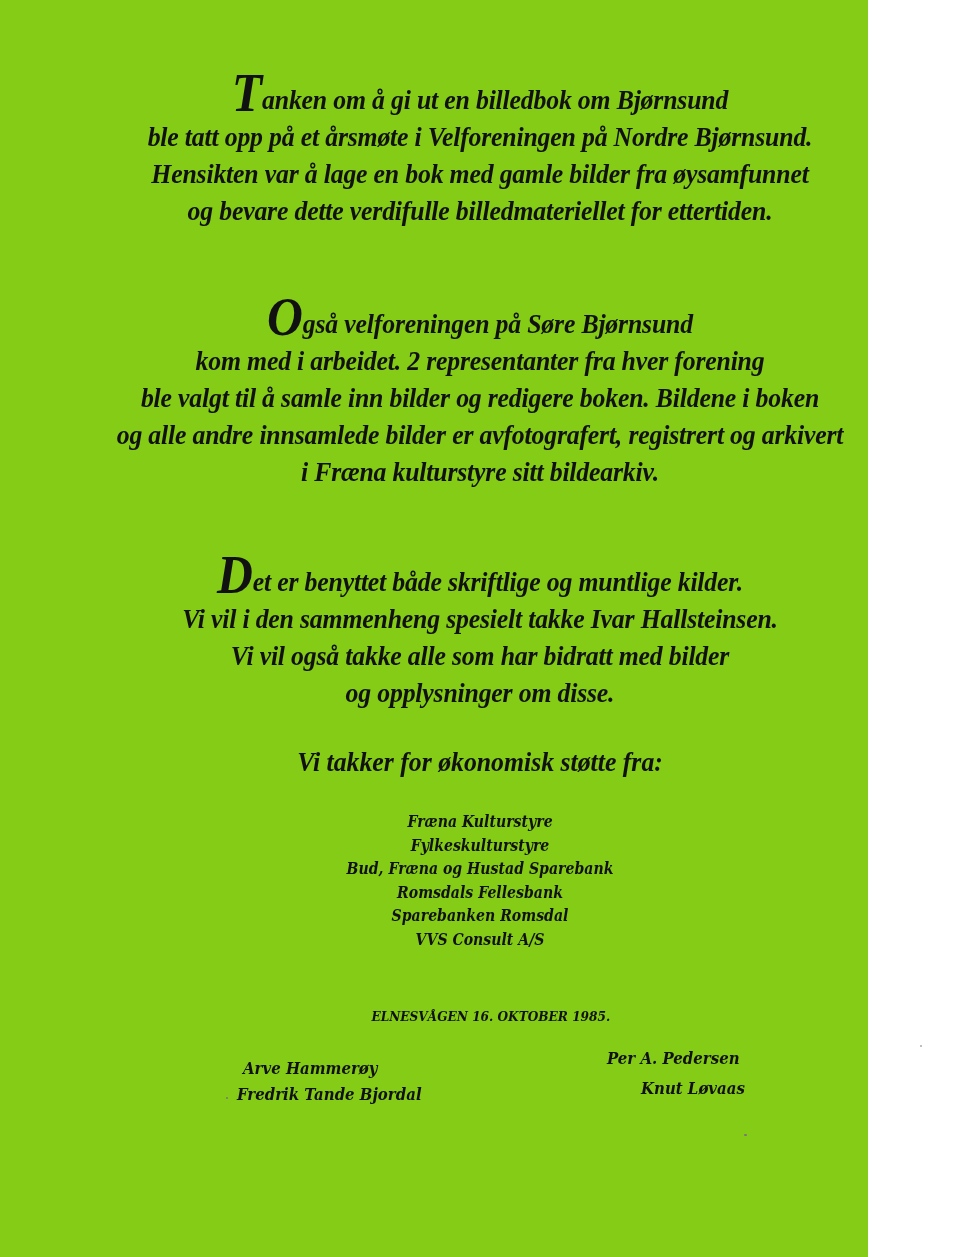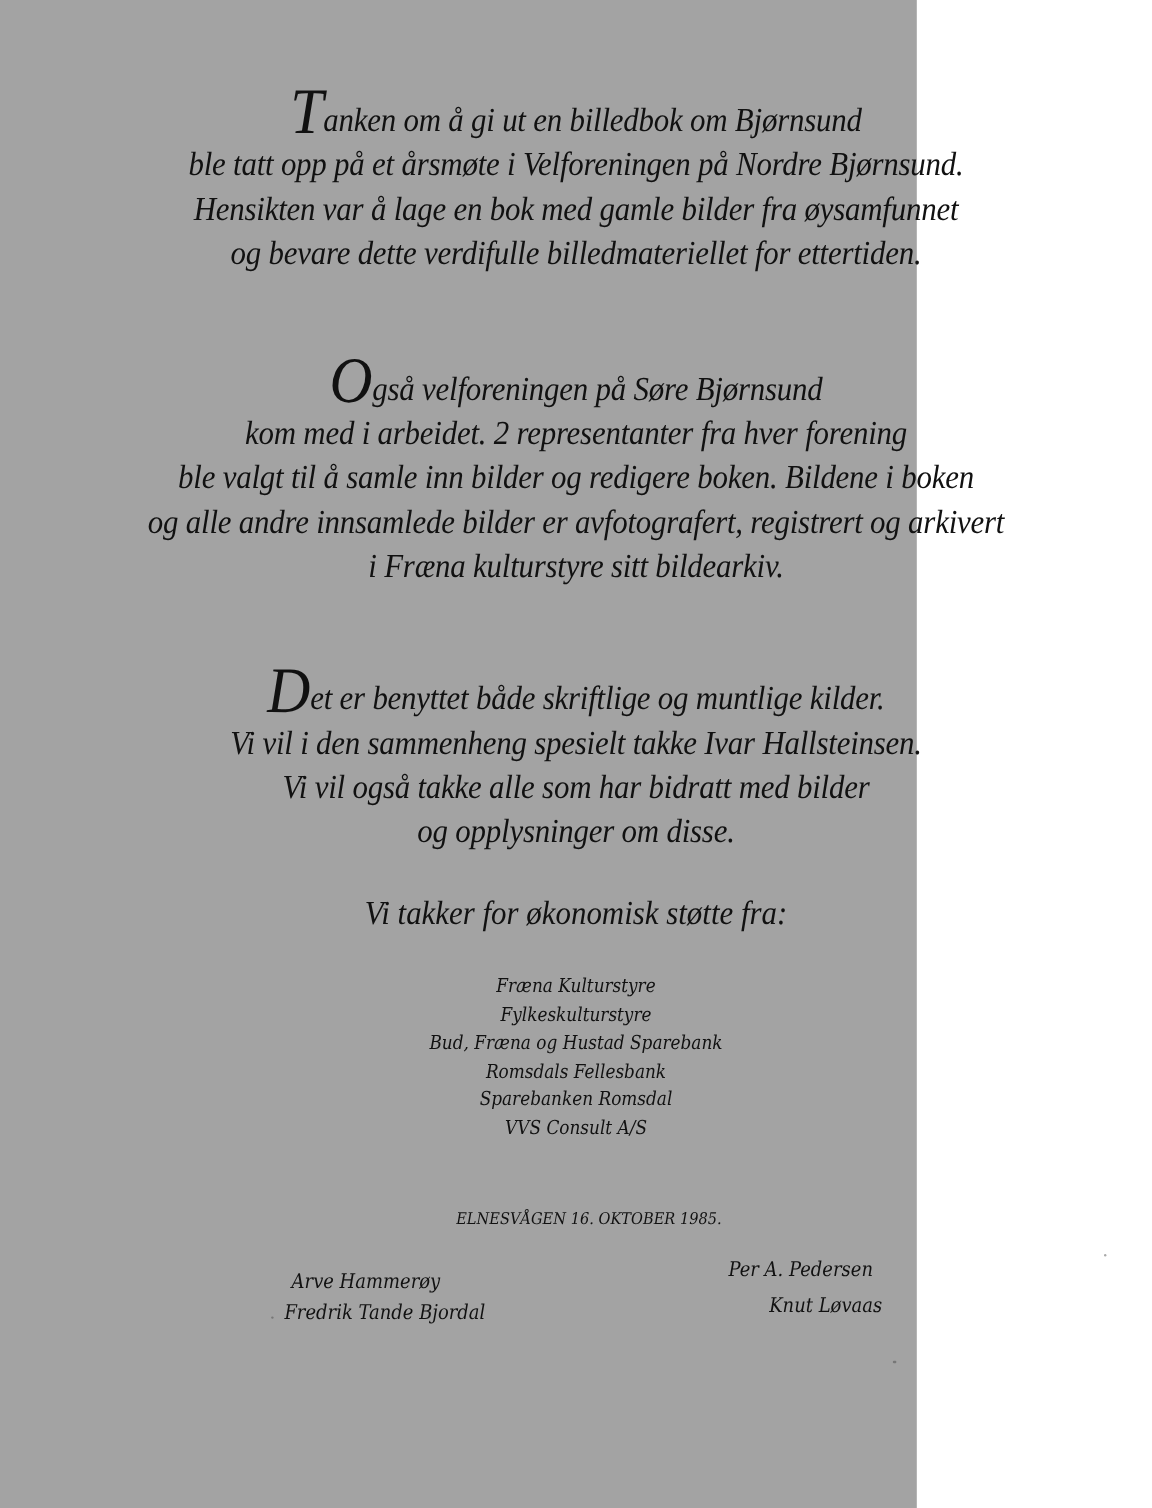--- a/index.html
+++ b/index.html
@@ -11,23 +11,24 @@
       width: 960px;
       height: 1257px;
       position: relative;
       overflow: hidden;
       color: #111111;
       font-family: "DejaVu Serif", serif;
     }
     .page {
       position: absolute;
       left: 0; top: 0;
-      width: 764px;
+      width: 868px;
       height: 1257px;
-      background: #a3a3a3;
+      background: #84cc16;
+      font-weight: bold;
     }
     .para {
       position: absolute;
       left: 0;
       width: 960px;
       text-align: center;
       font-family: "Liberation Serif", serif;
       font-style: italic;
       font-size: 28px;
       line-height: 37px;

